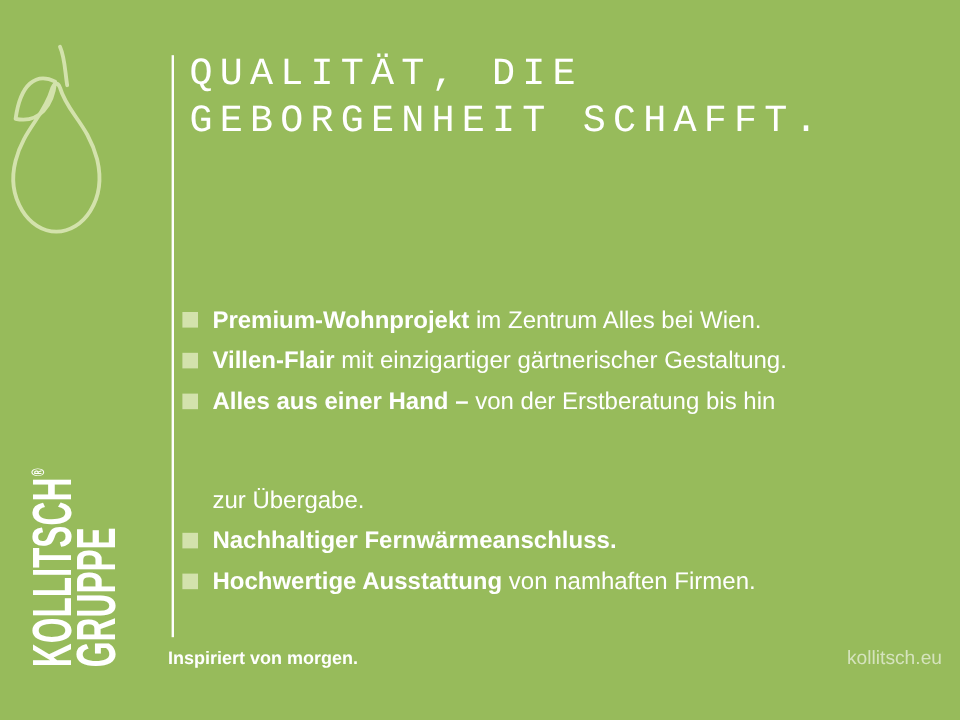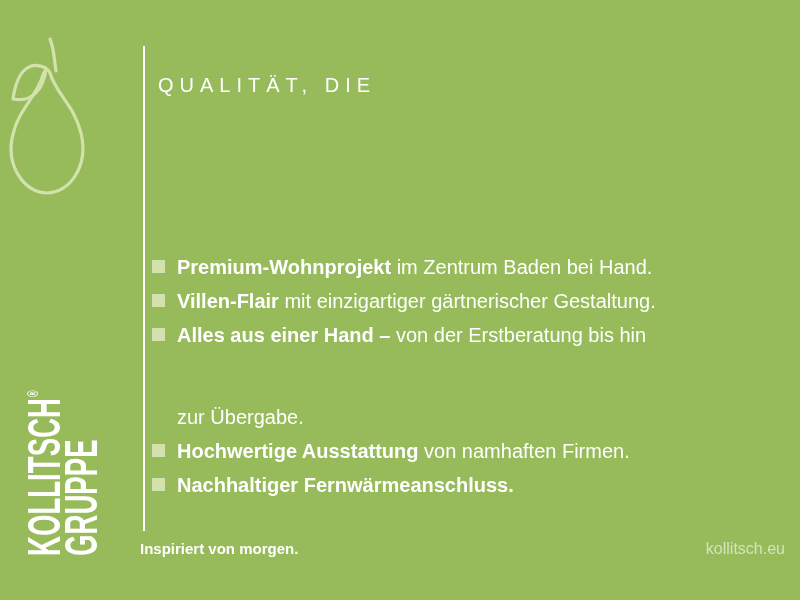--- a/index.html
+++ b/index.html
@@ -34,26 +34,25 @@
 
   
   .rule {
     position: absolute; left: 143px; top: 46px;
     width: 2px; height: 485px; background: var(--text);
   }
 
   
   .heading {
     position: absolute; left: 158px; top: 42px;
-    font-family: Liberation Sans, sans-serif;
+    font-family: Liberation Mono, monospace;
     font-weight: normal;
     color: var(--text);
-    font-size: 20px; line-height: 39px; letter-spacing: 6px;
+    font-size: 32px; line-height: 39px; letter-spacing: 6px;
     white-space: nowrap;
-    margin-top: 24px;
   }
 
   
   .bullets {
     position: absolute; left: 152px; top: 250px;
     margin: 0; padding: 0; list-style: none;
     color: var(--text);
     font-size: 20px; line-height: 34px;
   }
   .bullets li {
@@ -91,36 +90,37 @@
 
   <div class="brand">
     <div><span>KOLLITSCH</span><sup>®</sup></div>
     <div>GRUPPE</div>
   </div>
 
   <div class="rule"></div>
 
   <div class="heading">
     <div>QUALITÄT, DIE</div>
+    <div>GEBORGENHEIT SCHAFFT.</div>
   </div>
 
   <ul class="bullets">
     <li>
-      <span class="sq"></span><b>Premium-Wohnprojekt</b><span> im Zentrum Baden bei Hand.</span>
+      <span class="sq"></span><b>Premium-Wohnprojekt</b><span> im Zentrum Alles bei Wien.</span>
     </li>
     <li>
       <span class="sq"></span><b>Villen-Flair</b><span> mit einzigartiger gärtnerischer Gestaltung.</span>
     </li>
     <li>
       <span class="sq"></span><b>Alles aus einer Hand –</b><span> von der Erstberatung bis hin</span><span class="line2">zur Übergabe.</span>
     </li>
     <li>
-      <span class="sq"></span><b>Hochwertige Ausstattung</b><span> von namhaften Firmen.</span>
+      <span class="sq"></span><b>Nachhaltiger Fernwärmeanschluss.</b><span></span>
     </li>
     <li>
-      <span class="sq"></span><b>Nachhaltiger Fernwärmeanschluss.</b><span></span>
+      <span class="sq"></span><b>Hochwertige Ausstattung</b><span> von namhaften Firmen.</span>
     </li>
   </ul>
 
   <div class="tagline">Inspiriert von morgen.</div>
   <a class="website" href="#">kollitsch.eu</a>
 
 </div>
 
 </body></html>

